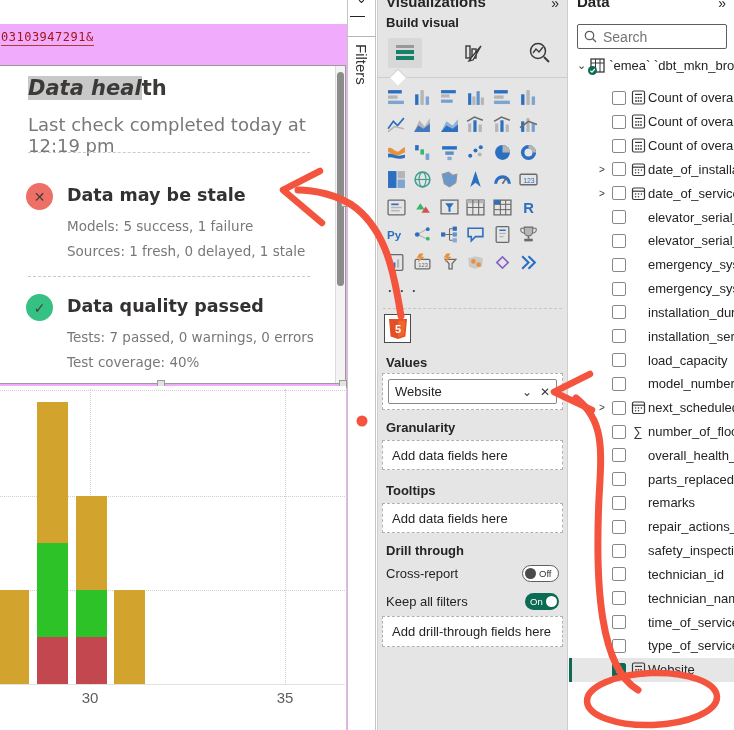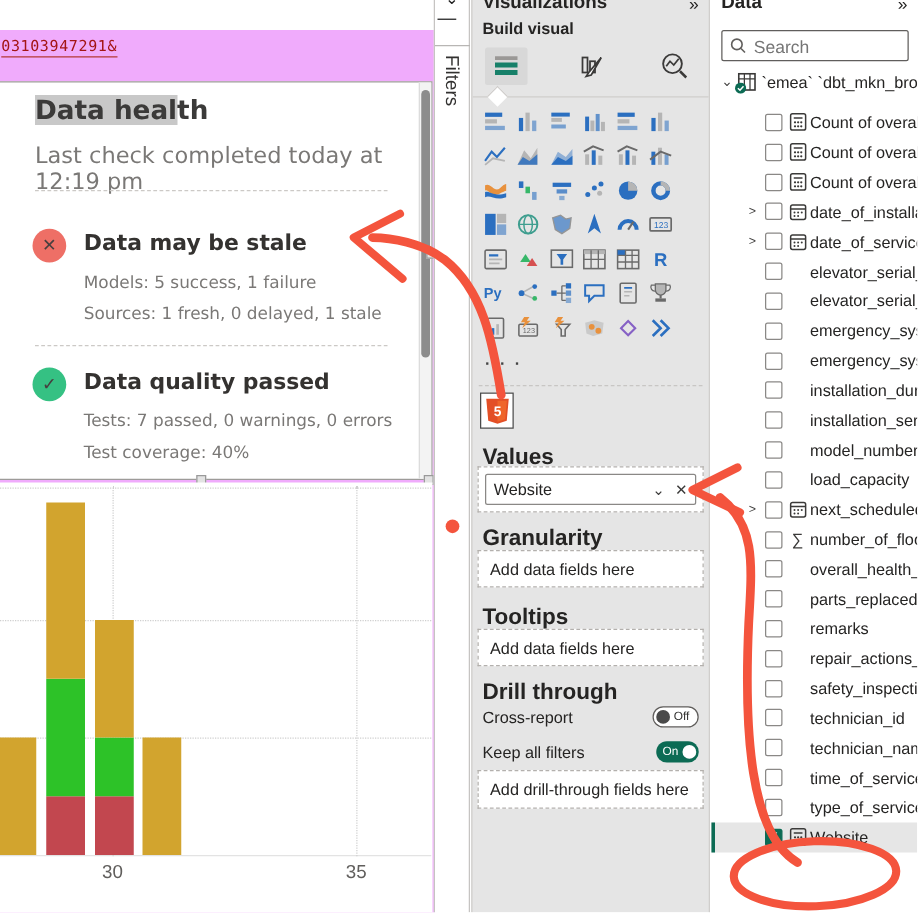--- a/index.html
+++ b/index.html
@@ -8,21 +8,21 @@
   #root { position:relative; width:734px; height:730px; overflow:hidden; background:#fff; }
 
   
   .canvas { position:absolute; left:0; top:0; width:348px; height:730px; background:#f0abfc; overflow:hidden;margin-top:24px; }
   .url-text { position:absolute; left:1px; top:6px; font-family:"DejaVu Sans Mono", monospace;
               font-size:12px; color:#a31515; border-bottom:1.5px solid #b23a34; padding-bottom:1px; letter-spacing:.5px; }
 
   .health-card { position:absolute; left:-1px; top:41px; width:347px; height:319px; background:#fff;
                  border:1px solid #9d9b99; font-family:"DejaVu Sans", sans-serif; }
   .hc-title { position:absolute; left:28px; top:10px; font-size:21px; font-weight:bold; color:#3b3a39; }
-  .hc-title .hl { background:#c8c8c8; }
+  .hc-title .hl { background:#c8c8c8;font-style:italic; }
   .hc-sub { position:absolute; left:28px; top:48px; font-size:18px; color:#7a7876; }
   .hc-div { position:absolute; left:28px; width:282px; border-top:1px dashed #ccc9c6; }
   .hc-ico { position:absolute; left:26px; width:27px; height:27px; border-radius:50%; color:#473f3f;
             font-size:14px; font-weight:bold; display:flex; align-items:center; justify-content:center; }
   .hc-ico.err { background:#ee6f66; }
   .hc-ico.ok  { background:#35c183; }
   .hc-head { position:absolute; left:67px; font-size:17.5px; font-weight:bold; color:#343230; }
   .hc-line { position:absolute; left:67px; font-size:13.5px; color:#7a7876; }
 
   .card-scroll-track { position:absolute; left:335px; top:42px; width:10px; height:317px; background:#f3f3f3;
@@ -57,21 +57,21 @@
   .viz-tab.sel { background:#d8d8d8; }
   .tab-sep { position:absolute; top:77px; left:0; right:0; border-top:1px solid #d0cecc; }
   .tab-notch { position:absolute; top:71px; left:14px; width:12px; height:12px; background:#fff;
                border-left:1px solid #d0cecc; border-top:1px solid #d0cecc; transform:rotate(45deg); }
   .gallery { position:absolute; top:86px; left:7px; display:grid; grid-template-columns:repeat(6, 26.5px); grid-auto-rows:27.5px; }
   .gicon { width:22px; height:22px; display:flex; align-items:center; justify-content:center; }
   .more-dots { position:absolute; top:283px; left:10px; font-size:13px; letter-spacing:2px; color:#444; font-weight:bold; }
   .viz-divider { position:absolute; top:308px; left:5px; right:5px; border-top:1px dashed #c8c6c4; }
   .html-visual { position:absolute; top:314px; left:6px; width:27px; height:29px; border:1px solid #4a4a4a;
                  display:flex; align-items:center; justify-content:center; background:#fff; }
-  .sec-label { position:absolute; left:8px; font-size:18px; font-weight:bold; color:#252423; }
+  .sec-label { position:absolute; left:8px; font-size:13px; font-weight:bold; color:#252423; }
   .well-outer { position:absolute; left:4px; right:4px; border:1px dashed #b3b0ad; background:#fff; padding:5px; }
   .well-inner { height:25px; border:1px solid #8a8886; border-radius:2px; background:#fff;
                 display:flex; align-items:center; padding:0 6px; font-size:13px; }
   .well-inner .grow { flex:1; }
   .well-glyph { color:#3b3a39; font-size:12px; margin-left:8px; }
   .well-empty { position:absolute; left:4px; right:4px; border:1px dashed #b3b0ad; background:#fff;
                 display:flex; align-items:center; padding:0 9px; font-size:13px; color:#252423; height:30px; }
   .toggle-row { position:absolute; left:8px; right:8px; height:18px; display:flex; align-items:center; justify-content:space-between; font-size:13px; }
   .tog { height:17px; border-radius:9px; display:flex; align-items:center; font-size:9.5px; }
   .tog.off { width:37px; border:1px solid #605e5c; background:#fff; color:#323130; padding-left:2px; }
@@ -649,25 +649,25 @@
         <div class="frow">
           <span class="cb"></span>
           <span class="lbl">installation_dur...</span>
         </div>
         <div class="frow">
           <span class="cb"></span>
           <span class="lbl">installation_serv...</span>
         </div>
         <div class="frow">
           <span class="cb"></span>
+          <span class="lbl">load_capacity</span>
+        </div>
+        <div class="frow">
+          <span class="cb"></span>
           <span class="lbl">model_number</span>
-        </div>
-        <div class="frow">
-          <span class="cb"></span>
-          <span class="lbl">load_capacity</span>
         </div>
         <div class="frow">
           <span class="slot-chev">&gt;</span>
           <span class="cb"></span>
           <span class="slot-ico">
             <svg width="15" height="15" viewBox="0 0 15 15">
               <rect x="1.5" y="2" width="12" height="11.5" rx="1.5" fill="none" stroke="#3b3a39" stroke-width="1.2"></rect>
               <line x1="1.5" y1="5.2" x2="13.5" y2="5.2" stroke="#3b3a39" stroke-width="1.2"></line>
               <circle cx="4.6" cy="8" r=".8" fill="#3b3a39"></circle>
               <circle cx="7.5" cy="8" r=".8" fill="#3b3a39"></circle>

